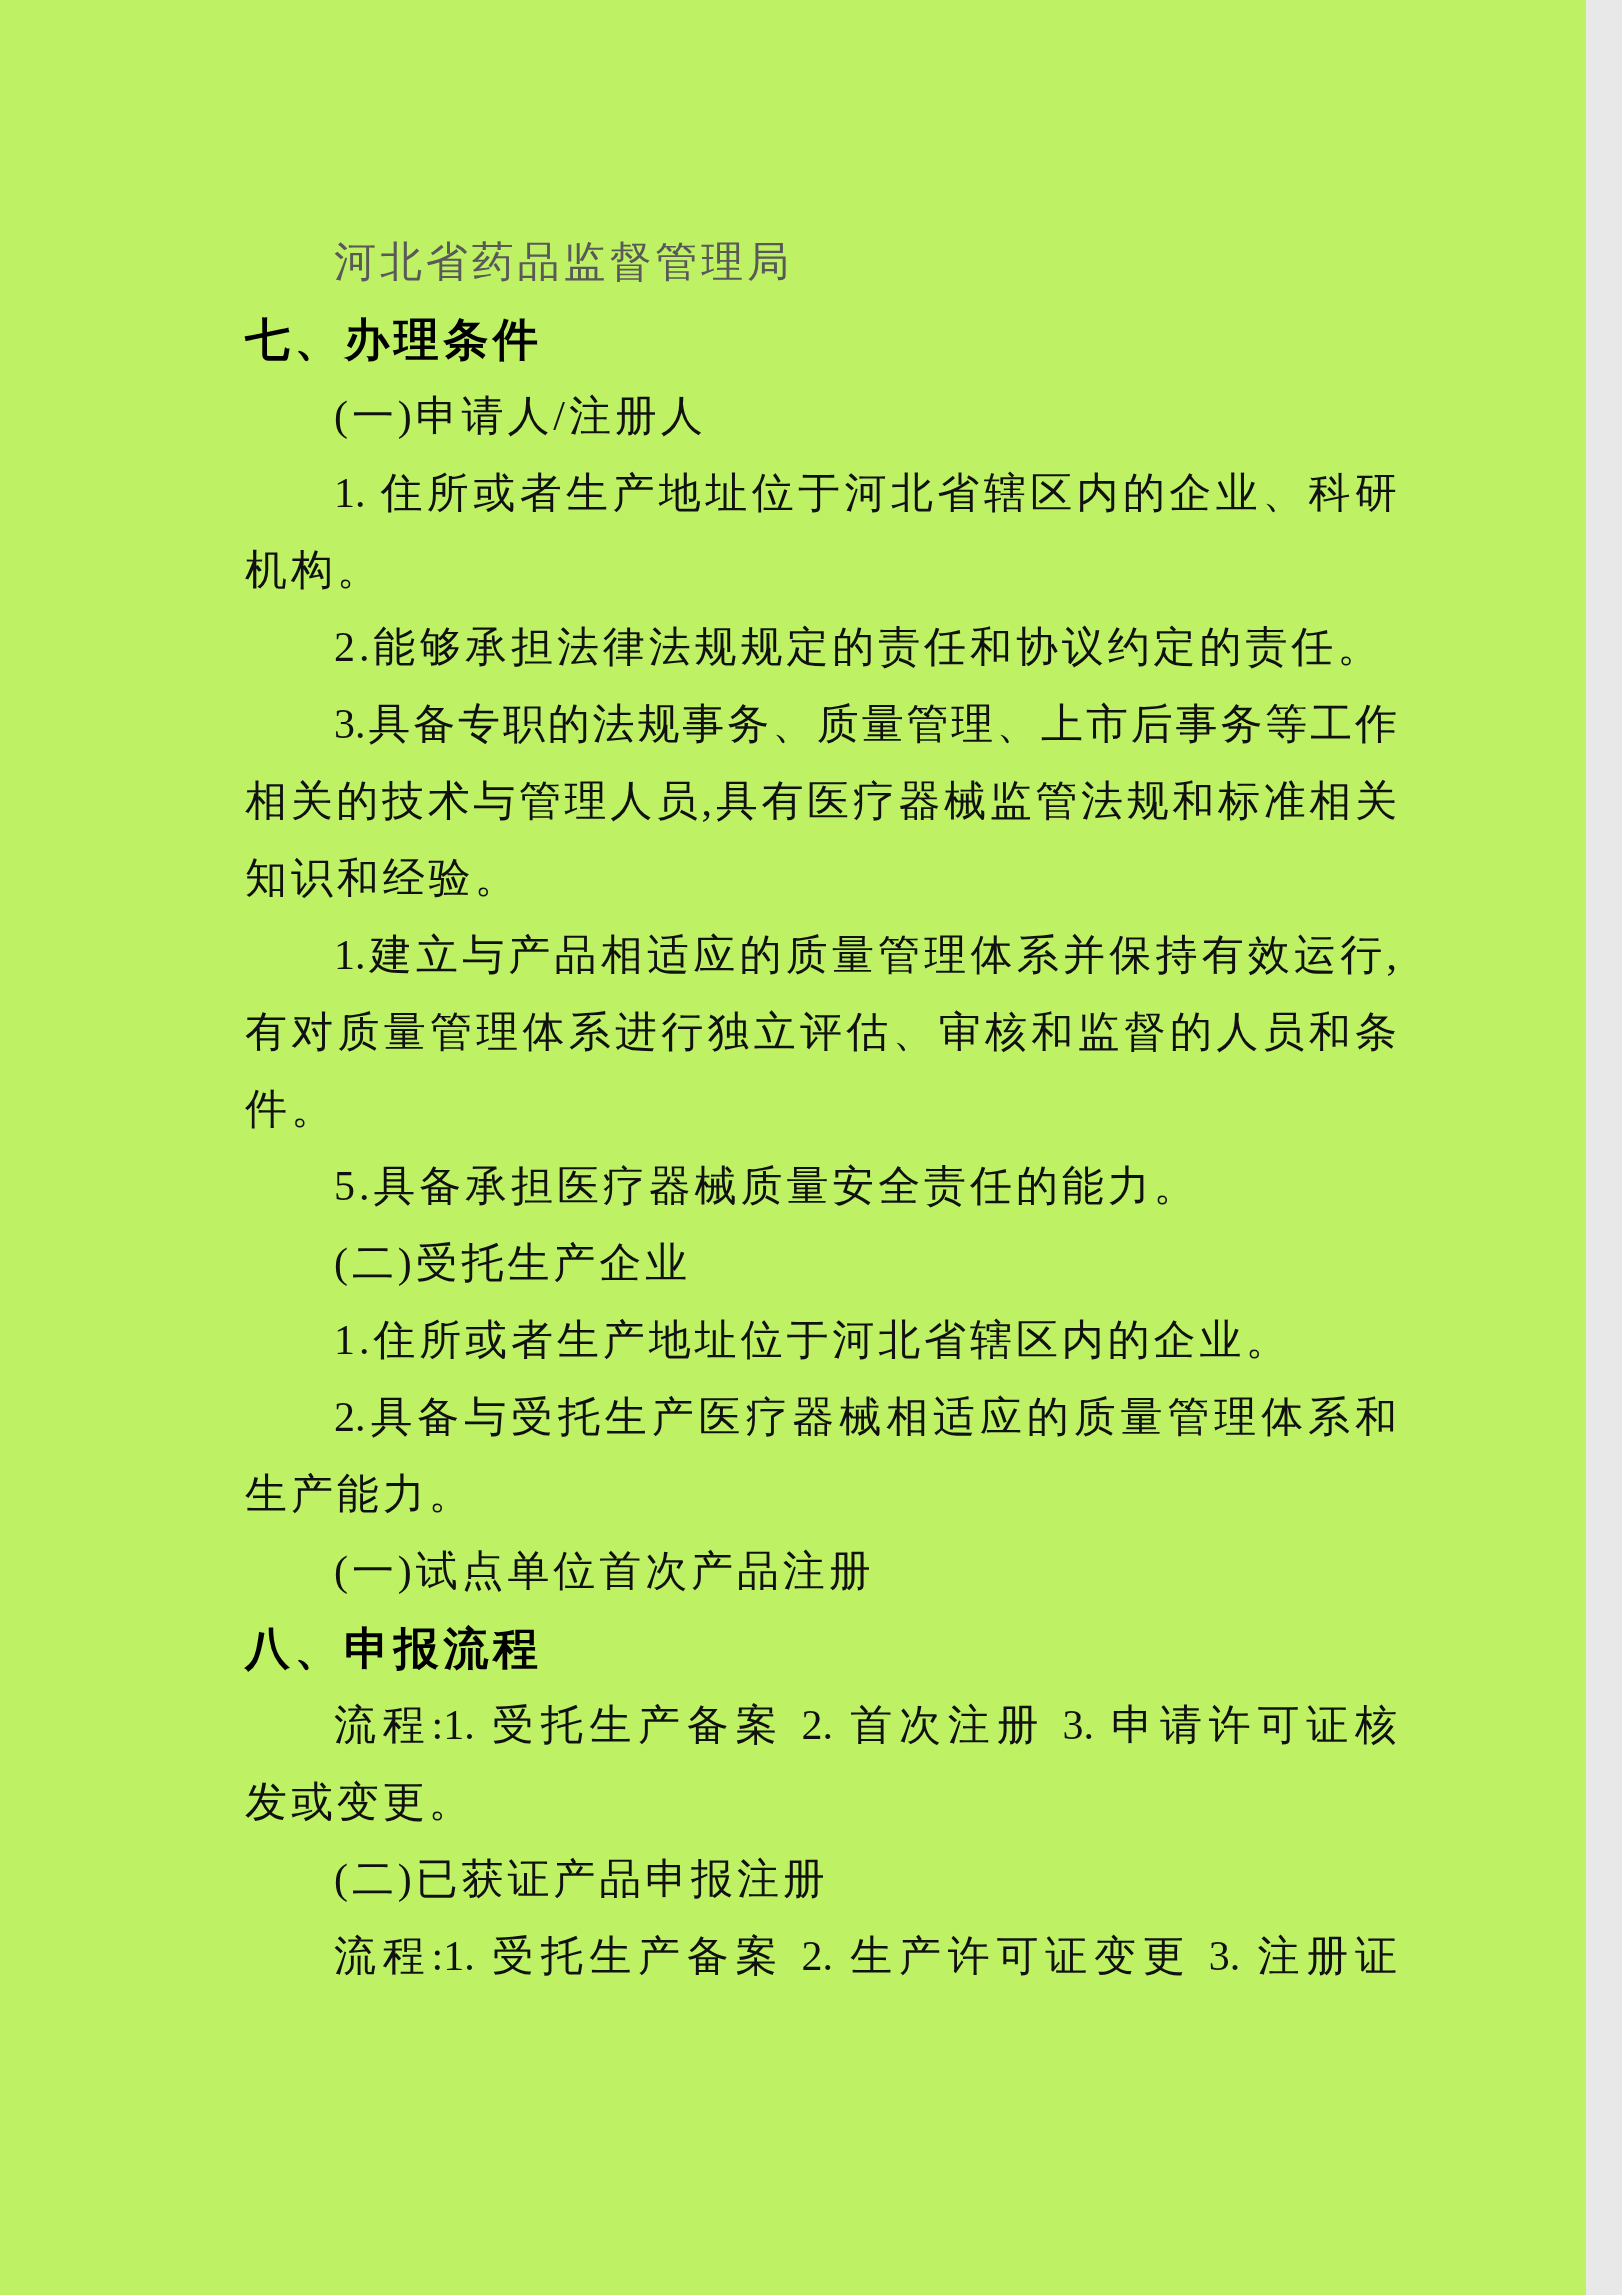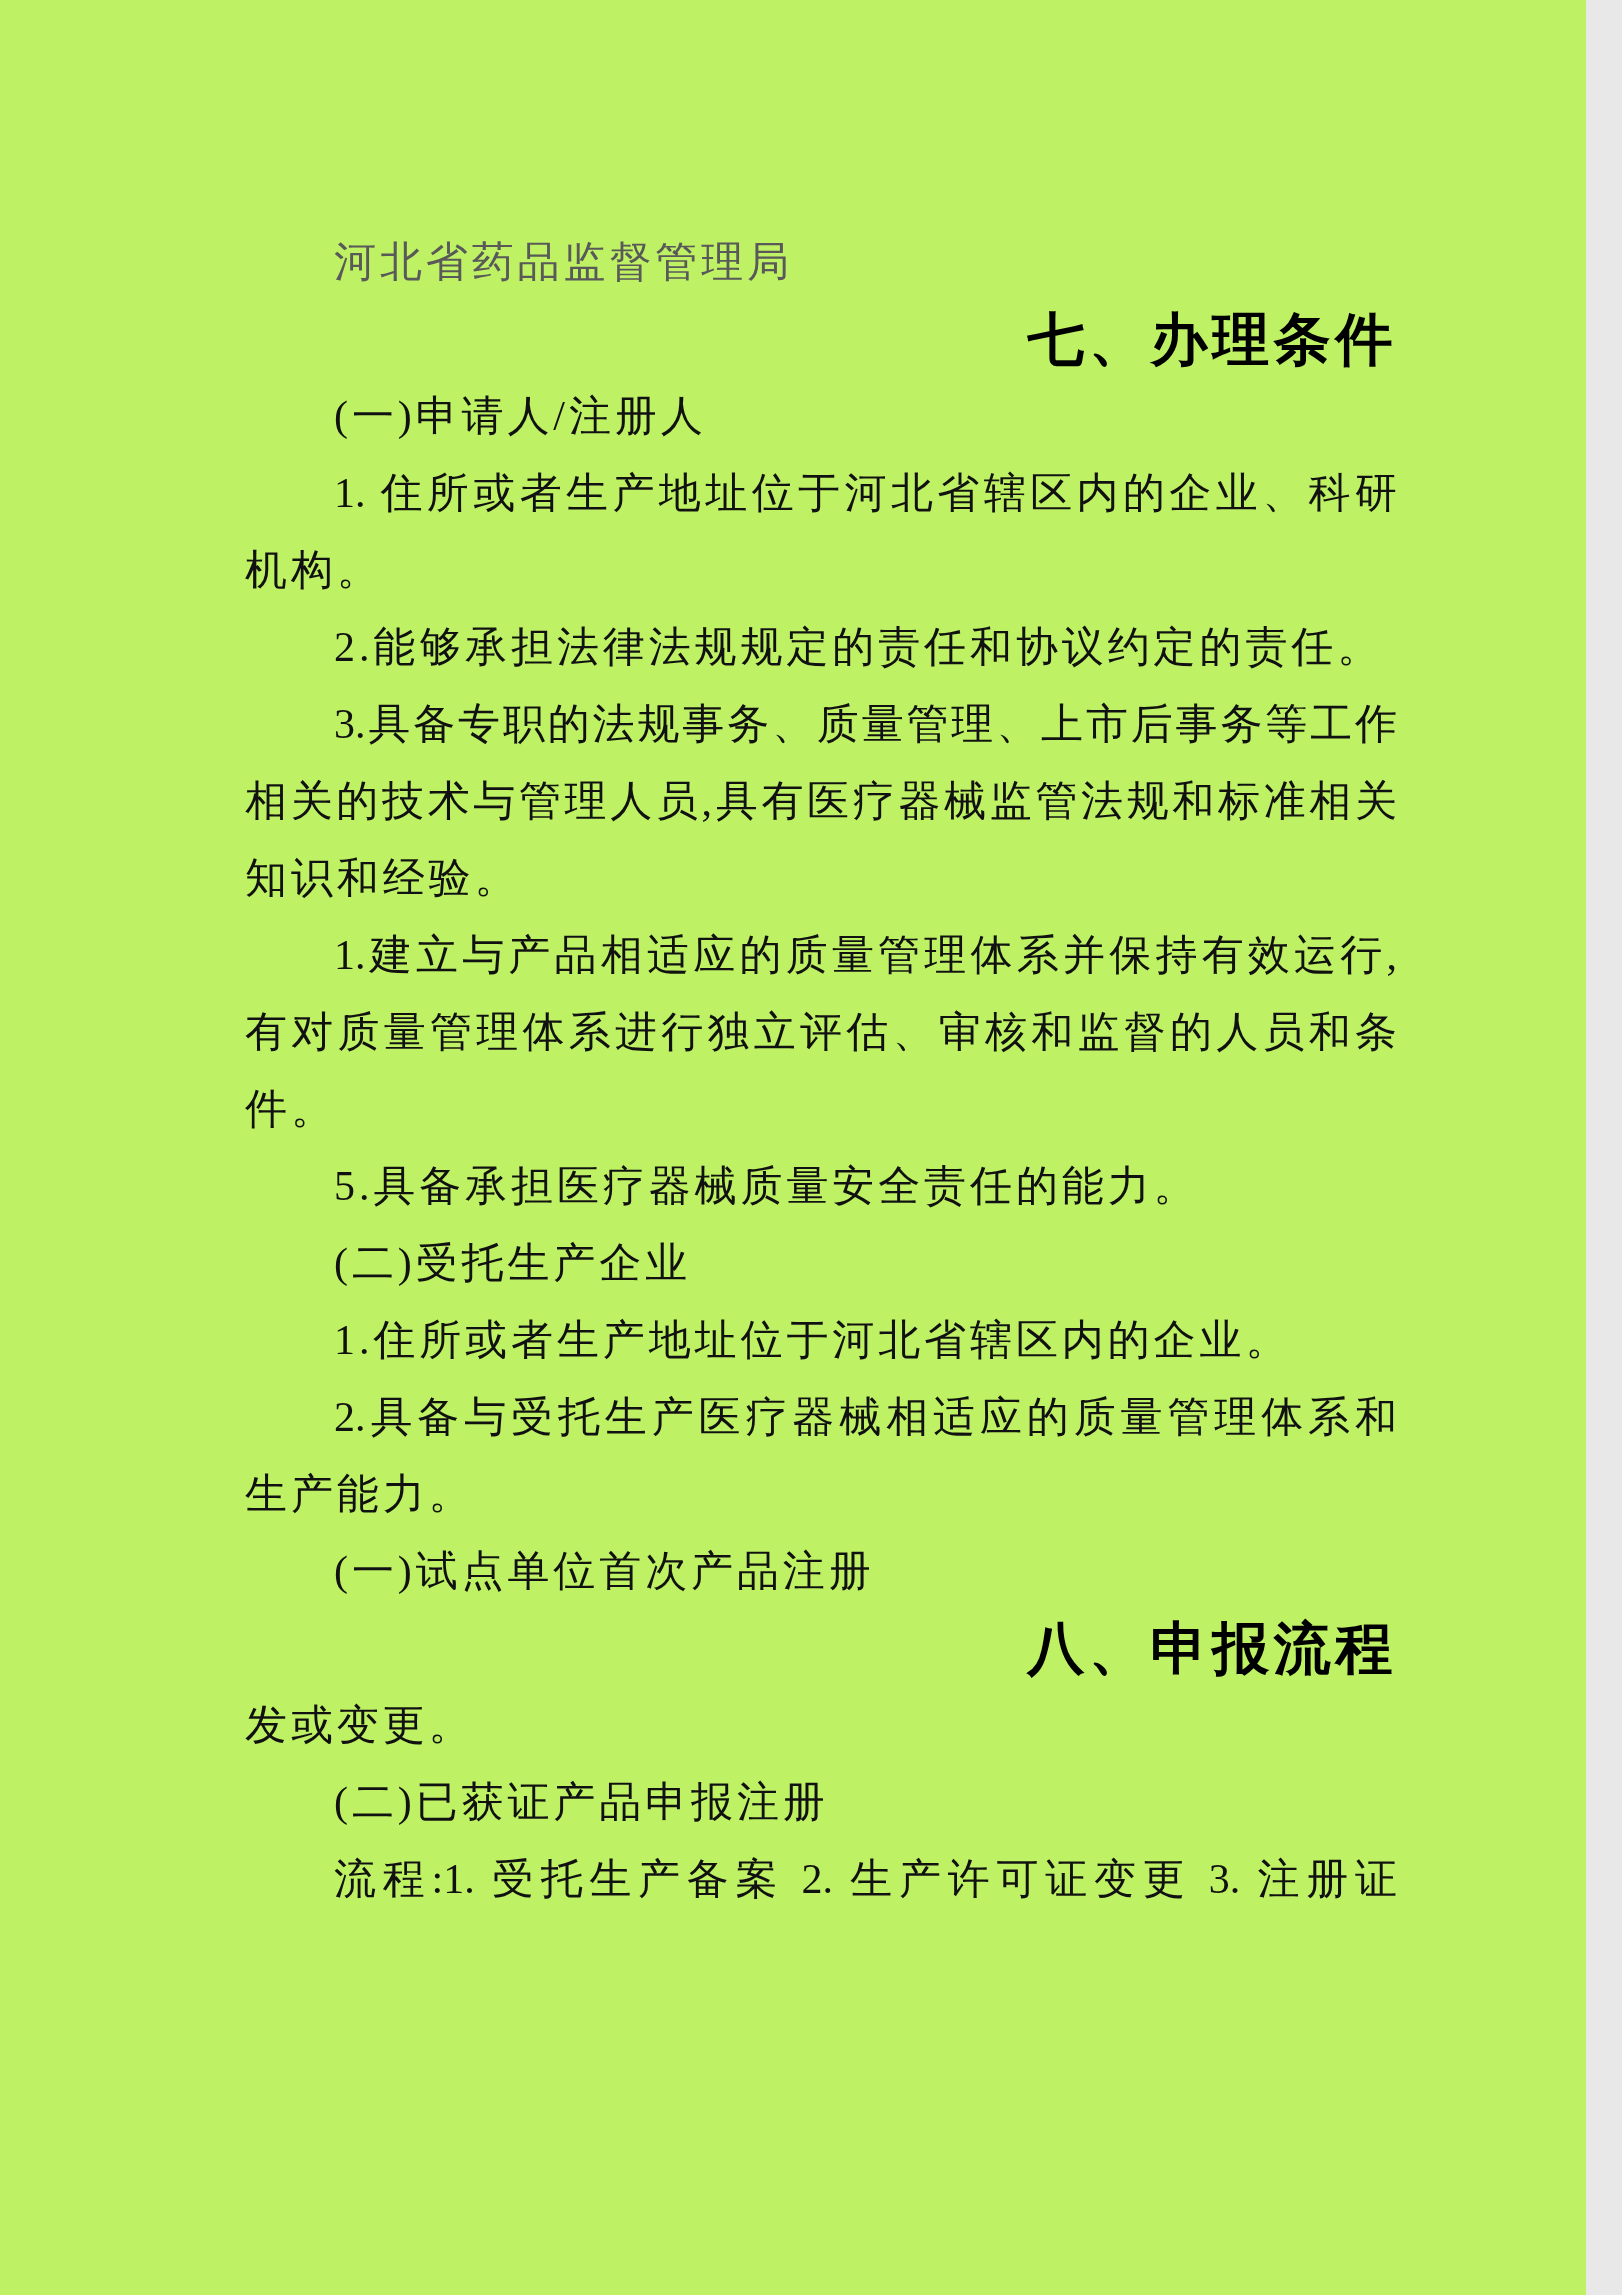--- a/index.html
+++ b/index.html
@@ -29,24 +29,23 @@
     color: #111111;
     white-space: nowrap;
     font-family: "Liberation Serif", serif;
   }
   .line.gray {
     color: #595959;
   }
   .line.heading {
     font-family: "Liberation Sans", sans-serif;
     font-weight: 700;
-    font-size: 57px;
+    font-size: 45px;
     letter-spacing: 4.6px;
     color: #000000;
-    text-align: right;
   }
   .line.indent {
     padding-left: 89px;
   }
   .line.justify {
     white-space: normal;
     text-align: justify;
     text-align-last: justify;
     text-justify: inter-character;
     letter-spacing: 0;
@@ -69,18 +68,19 @@
       <div class="line indent justify">1.建立与产品相适应的质量管理体系并保持有效运行,</div>
       <div class="line justify">有对质量管理体系进行独立评估、审核和监督的人员和条</div>
       <div class="line">件。</div>
       <div class="line indent">5.具备承担医疗器械质量安全责任的能力。</div>
       <div class="line indent">(二)受托生产企业</div>
       <div class="line indent">1.住所或者生产地址位于河北省辖区内的企业。</div>
       <div class="line indent justify">2.具备与受托生产医疗器械相适应的质量管理体系和</div>
       <div class="line">生产能力。</div>
       <div class="line indent">(一)试点单位首次产品注册</div>
       <div class="line heading">八、申报流程</div>
+      <div class="line indent justify">流程:1. 受托生产备案 2. 首次注册 3. 申请许可证核</div>
       <div class="line">发或变更。</div>
       <div class="line indent">(二)已获证产品申报注册</div>
       <div class="line indent justify">流程:1. 受托生产备案 2. 生产许可证变更 3. 注册证</div>
     </div>
 </div>
 
 
 </body></html>

